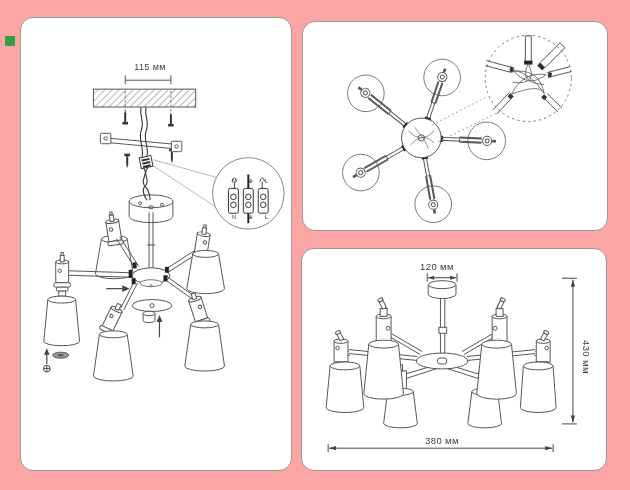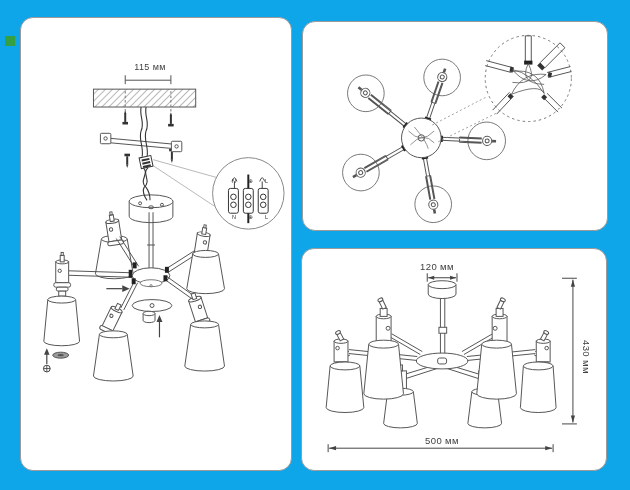--- a/index.html
+++ b/index.html
@@ -1,16 +1,16 @@
 <!DOCTYPE html>
 <html><head>
 <meta charset="utf-8">
 <style>
   html,body{margin:0;padding:0;background:#ffffff;}
-  .stage{position:relative;width:630px;height:490px;background:#0ea5e9;overflow:hidden;
+  .stage{position:relative;width:630px;height:490px;background:#fca5a5;overflow:hidden;
          font-family:"Liberation Sans",sans-serif;color:#3e3e3e;}
   .panel{position:absolute;box-sizing:border-box;border:1px solid #9b9b9b;border-radius:13px;background:#fff;}
   .panel svg{position:absolute;left:0;top:0;}
   #panel-install{left:20px;top:17px;width:272px;height:454px;}
   #panel-topview{left:302px;top:21px;width:306px;height:210px;}
   #panel-dims{left:301px;top:248px;width:306px;height:223px;}
   .dimtext{position:absolute;font-size:9.5px;letter-spacing:.4px;color:#3e3e3e;text-align:center;white-space:nowrap;}
   .dimtext.small{font-size:9px;}
   .rot90{transform:rotate(90deg);transform-origin:0 0;}
   .wirelabels{position:absolute;display:flex;justify-content:space-between;font-size:5.5px;color:#333;
@@ -437,16 +437,16 @@
 
         <g stroke="#444">
           <path d="M26,197 V205 M253,197 V205 M27,201 H252"></path>
           <polygon points="34,198.9 34,203.1 26.8,201" fill="#444" stroke="none"></polygon>
           <polygon points="245,198.9 245,203.1 252.2,201" fill="#444" stroke="none"></polygon>
         </g>
       </g>
     </svg>
     <span class="dimtext" style="left:107px;top:12px;width:56px;">120 мм</span>
     <span class="dimtext rot90" style="left:290px;top:91px;">430 мм</span>
-    <span class="dimtext" style="left:112px;top:186px;width:56px;">500 мм</span>
+    <span class="dimtext" style="left:112px;top:186px;width:56px;">380 мм</span>
   </div>
 
 </div>
 
 </body></html>

